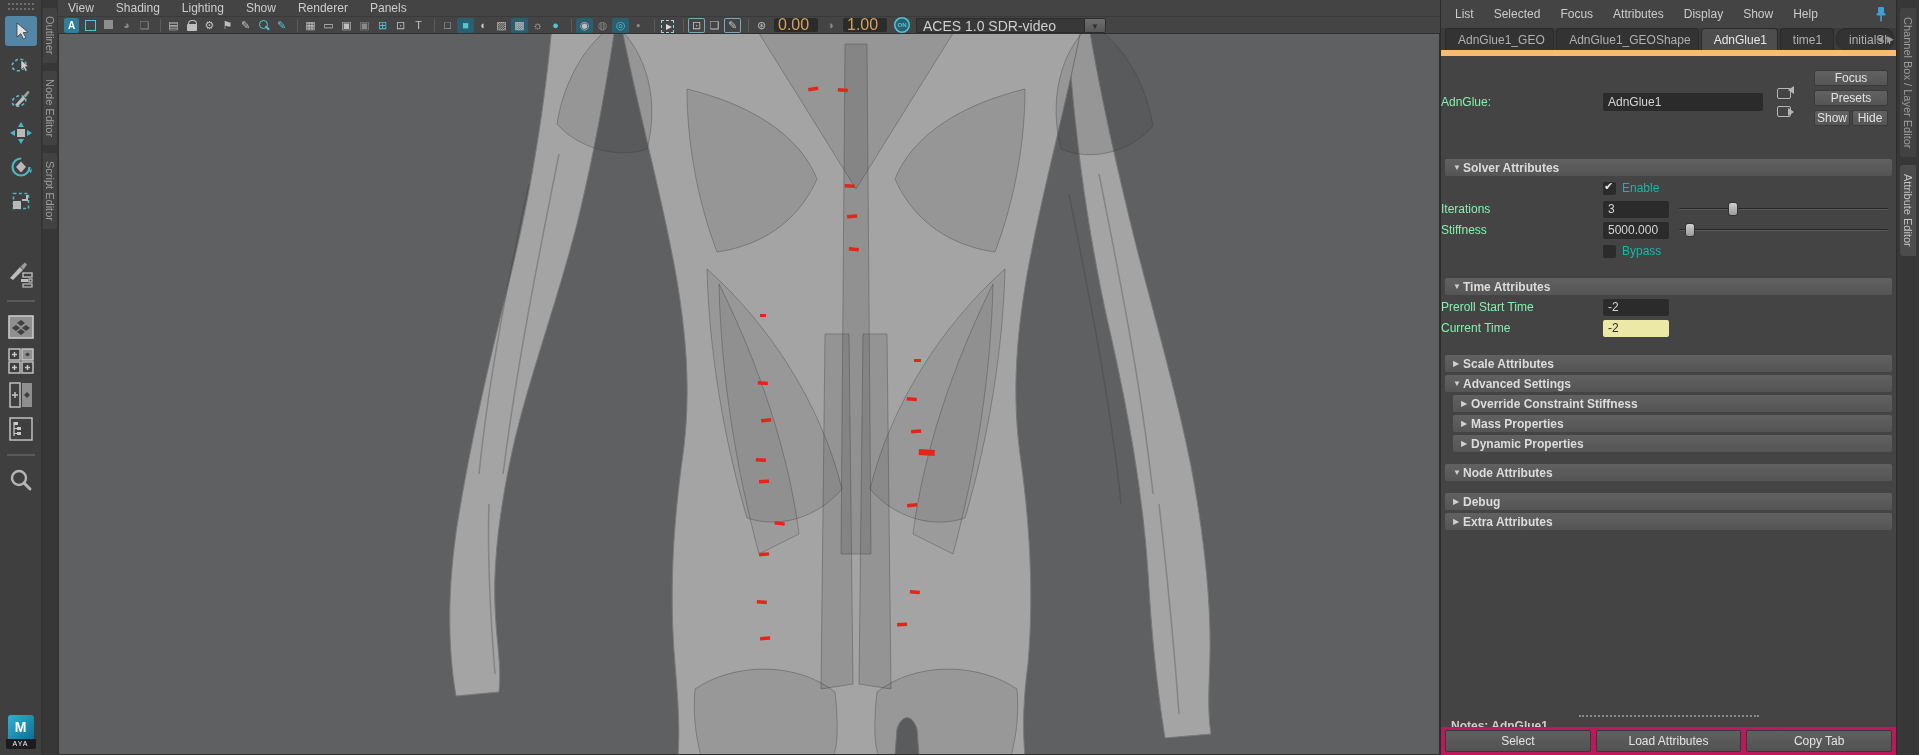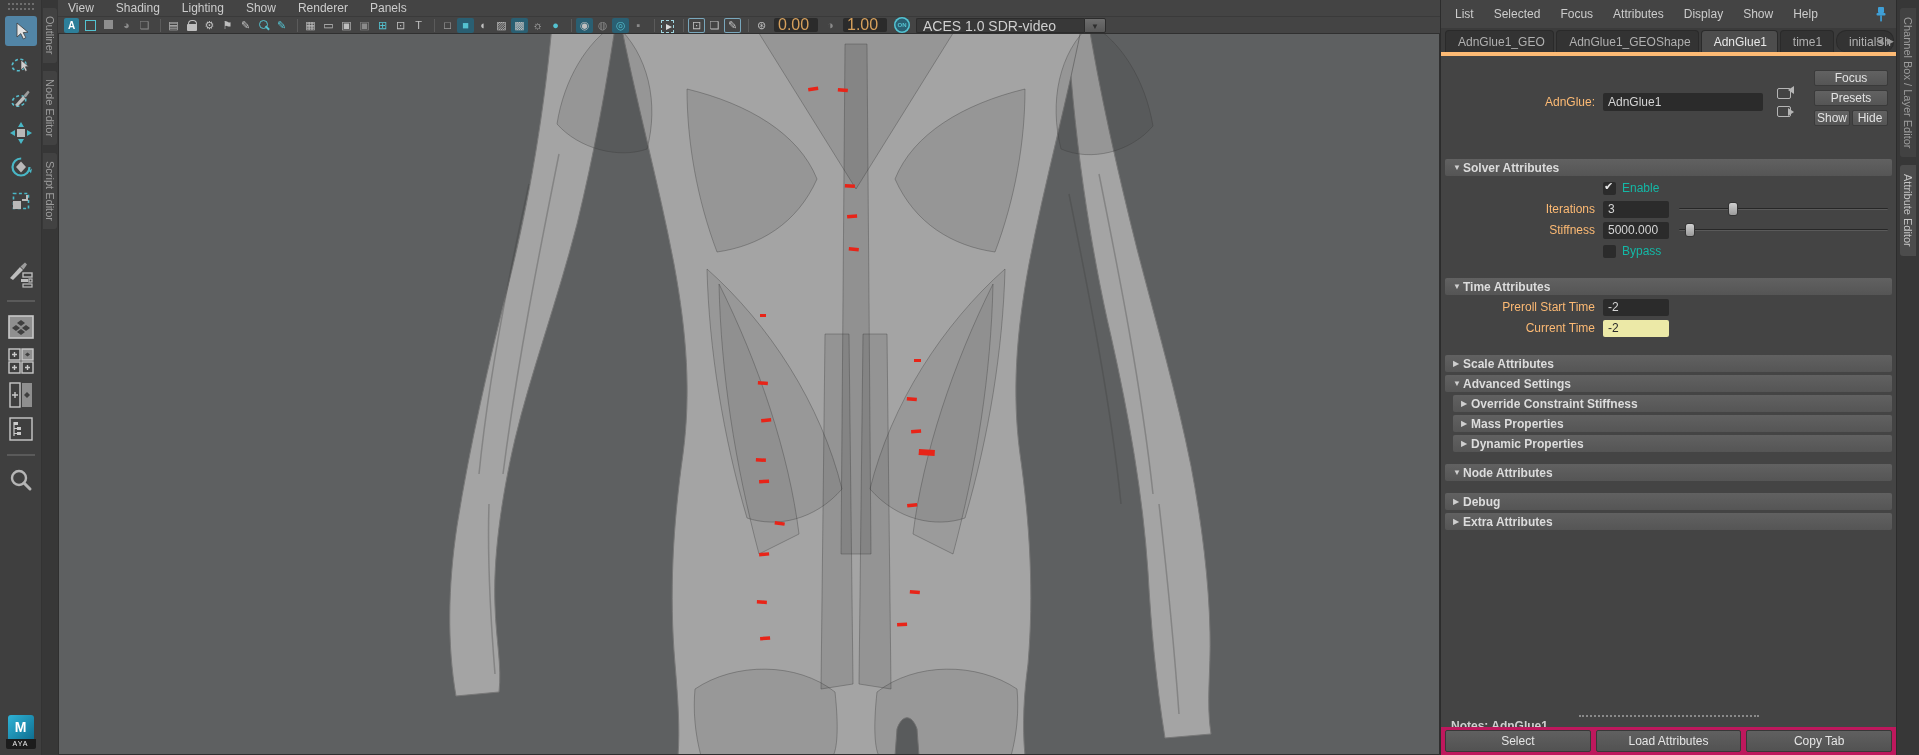--- a/index.html
+++ b/index.html
@@ -84,32 +84,32 @@
 
   .vp-canvas { position:relative; flex:1; background:#5e6061; border:1px solid #2f2f2f; border-top:none; overflow:hidden; }
   .vp-canvas svg { position:absolute; inset:0; }
 
   
   .attr-panel { width:456px; background:#444; display:flex; flex-direction:column; border-left:1px solid #2c2c2c; }
   .ae-menubar { height:28px; display:flex; align-items:center; gap:20px; padding-left:14px; position:relative; }
   .ae-menu { color:#ccc; }
   .ae-pin { position:absolute; right:8px; top:6px; }
   .ae-tabs { height:28px; display:flex; align-items:flex-end; background:#3b3b3b; padding-left:4px;
-    border-bottom:4px solid #fdba74; position:relative; }
+    border-bottom:6px solid #fdba74; position:relative; }
   .ae-tab { height:22px; line-height:22px; padding:0 12px; background:#333; color:#b0b0b0;
     border-radius:4px 4px 0 0; margin-right:2px; border:1px solid #2a2a2a; border-bottom:none;
     white-space:nowrap; overflow:hidden; }
   .ae-tab.active { background:#4d4d4d; color:#e8e8e8; }
   .ae-tab.clipped { max-width:58px;border-radius:10px; }
   .tab-arrows { position:absolute; right:2px; bottom:6px; display:flex; gap:4px; color:#999; font-size:9px; }
 
   .ae-body { flex:1; position:relative; overflow:hidden; padding-top:12px; }
   .node-row { position:relative; height:62px; }
   .node-line { position:absolute; top:18px; left:0; display:flex; align-items:center; }
-  .ae-label { width:162px; text-align:right; padding-right:8px; color:#fdba74; }
+  .ae-label { width:162px; padding-right:8px; color:#86efac; }
   .node-field { width:160px; height:18px; background:#2b2b2b; color:#d5d5d5; line-height:18px;
     padding:0 5px; border-radius:2px; }
   .node-icons { display:flex; flex-direction:column; gap:5px; margin-left:14px; }
   .nic { width:17px; height:13px; position:relative; }
   .nic::before { content:""; position:absolute; left:0; top:2px; width:12px; height:9px; border:1.5px solid #b5b5b5; border-radius:2px; }
   .nic::after { content:""; position:absolute; right:0; border-top:4px solid transparent; border-bottom:4px solid transparent; }
   .nic.swap::after { top:0; border-right:6px solid #b5b5b5; }
   .nic.out::after  { top:4px; border-left:6px solid #b5b5b5; }
   .node-buttons { position:absolute; right:8px; top:2px; width:74px; display:flex; flex-direction:column; gap:4px; }
   .ae-btn { height:16px; background:linear-gradient(#626262,#555); border:1px solid #3a3a3a;

